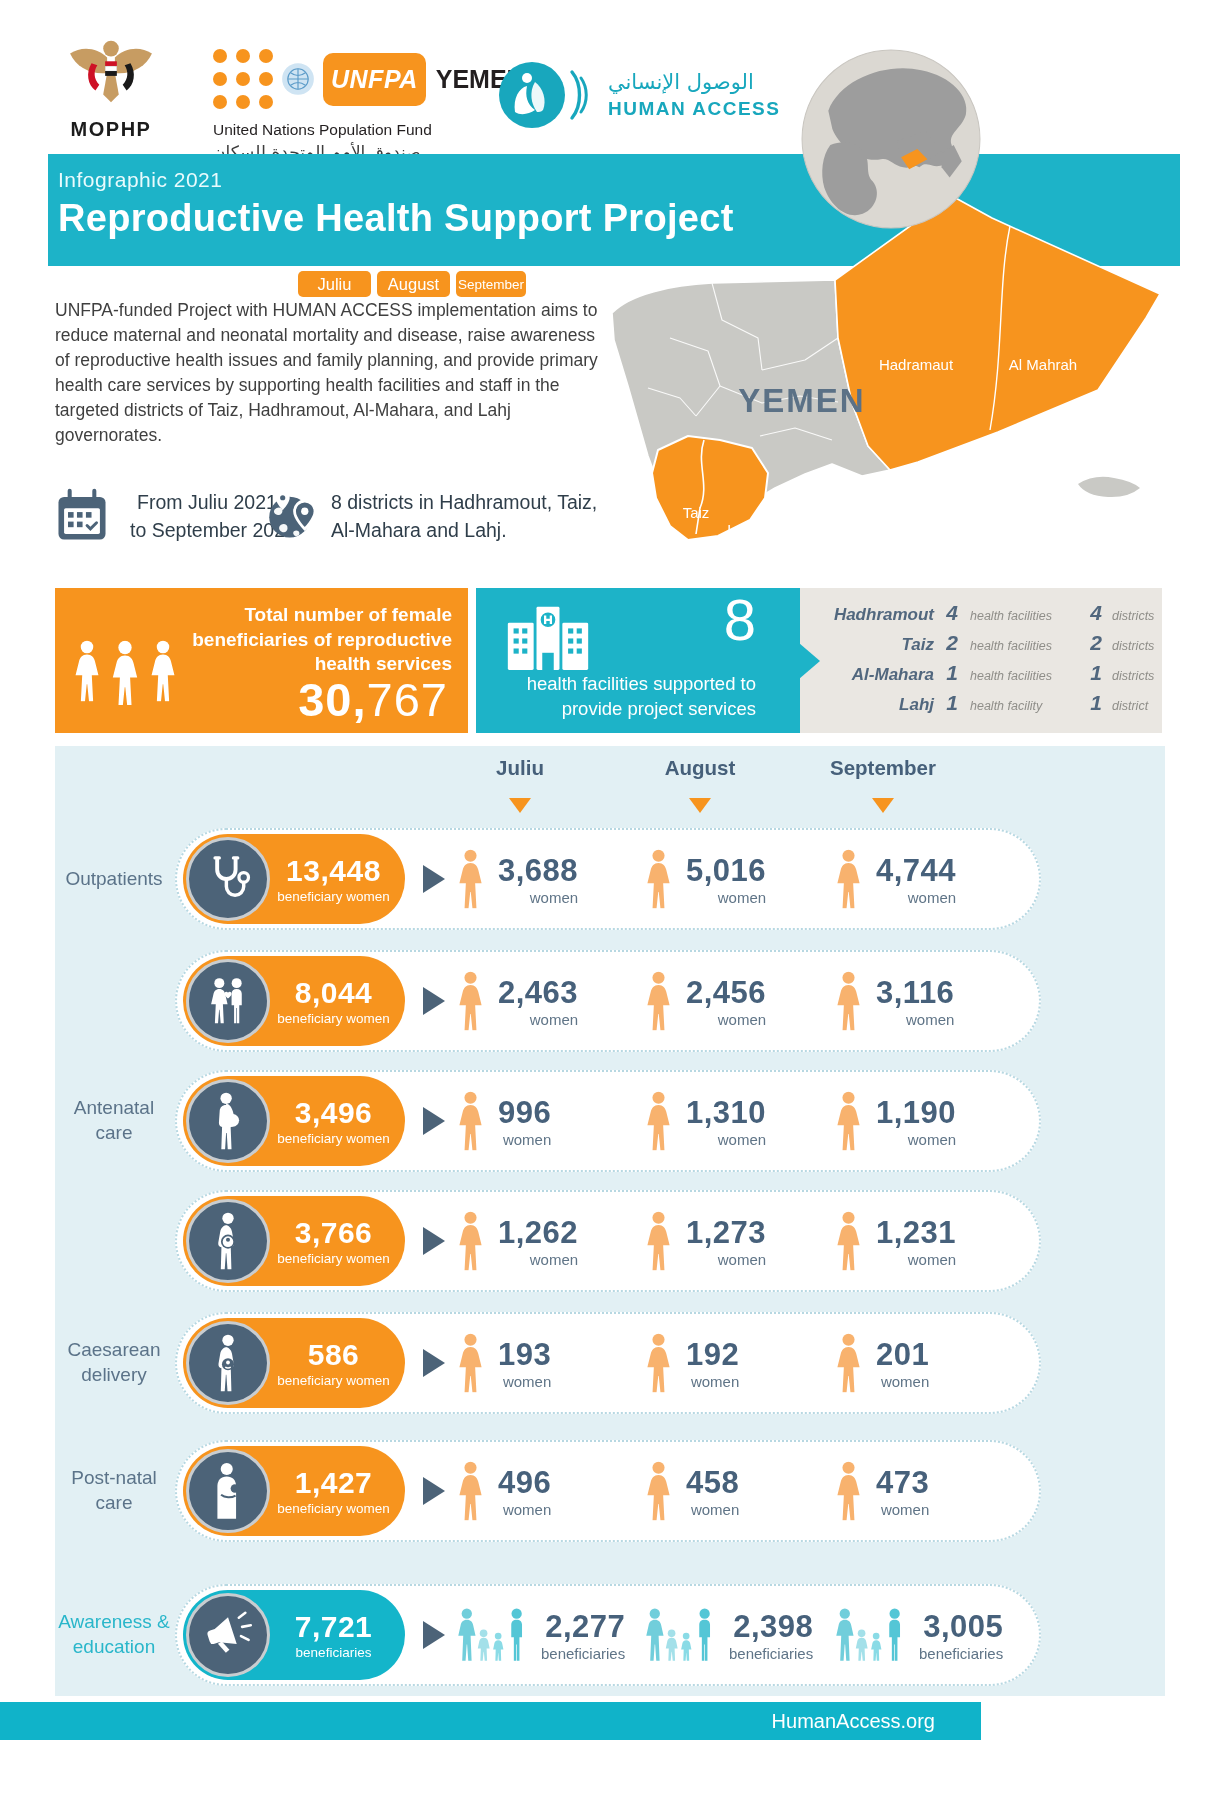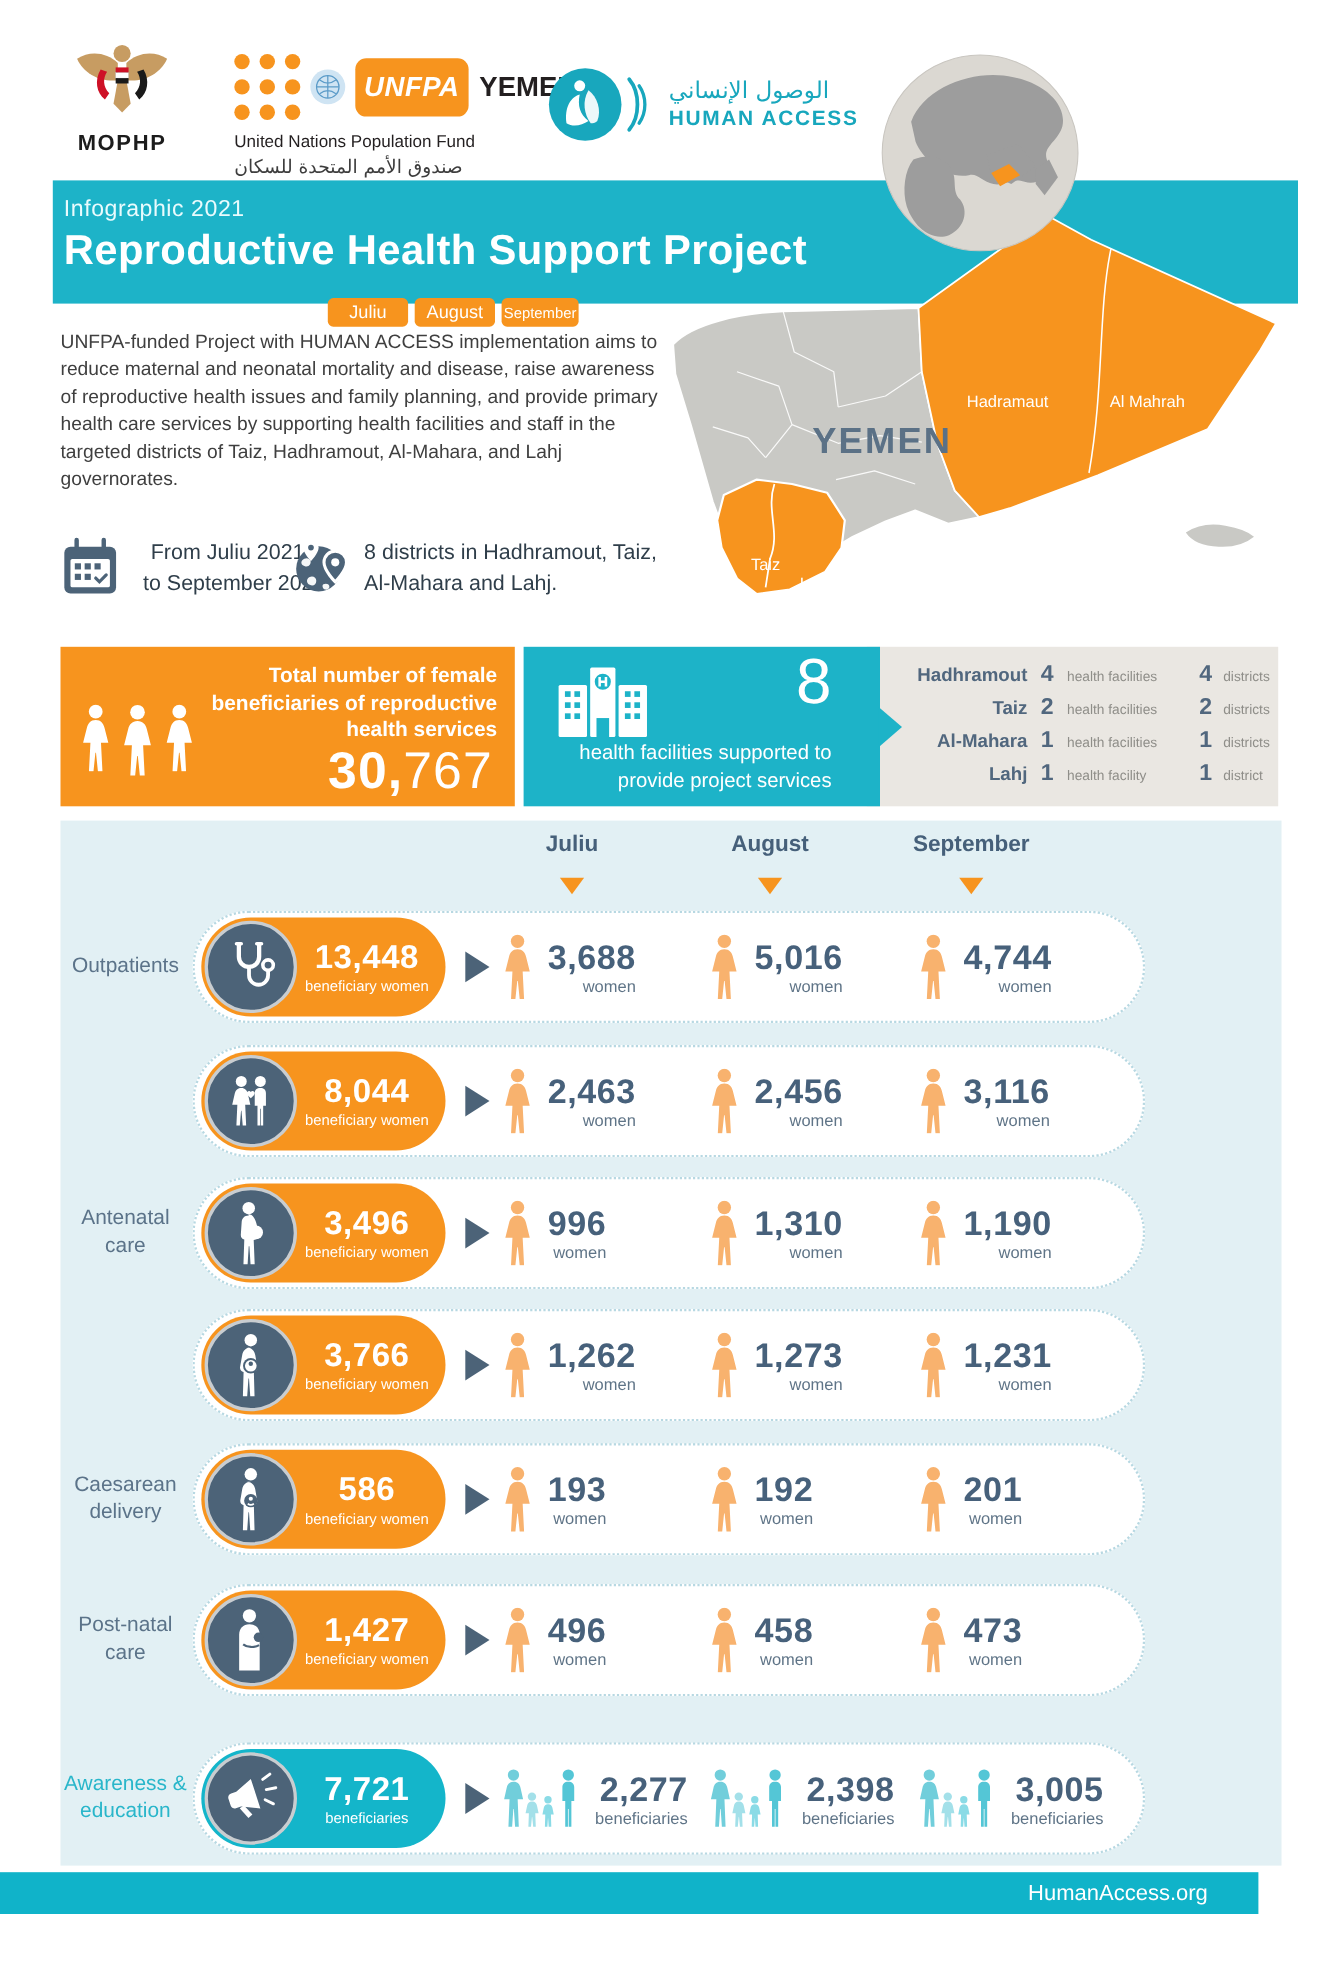--- a/index.html
+++ b/index.html
@@ -18,21 +18,21 @@
               font-size:25px;padding:12px 8px;border-radius:10px;letter-spacing:.5px;}
   .unfpa-region{font-size:25px;font-weight:700;color:#231f20;margin-left:2px;}
   .unfpa-sub-en{margin-top:9px;font-size:15.5px;color:#231f20;}
   .unfpa-sub-ar{margin-top:3px;font-size:17px;color:#3d3d3d;font-family:"DejaVu Sans",sans-serif;}
   #human-access{left:496px;top:58px;display:flex;align-items:center;gap:12px;}
   .ha-text .ar{font-size:21px;color:#18a7bd;font-family:"DejaVu Sans",sans-serif;text-align:left;}
   .ha-text .en{font-size:19px;font-weight:700;color:#18a7bd;letter-spacing:1.5px;margin-top:4px;}
   #globe{left:800px;top:48px;width:182px;height:182px;z-index:4;}
 
   
-  #banner{left:48px;top:164px;width:1132px;height:112px;background:#1db3c8;z-index:1;}
+  #banner{left:48px;top:154px;width:1132px;height:112px;background:#1db3c8;z-index:1;}
   #banner .kicker{margin:14px 0 5px 10px;font-size:21px;font-weight:400;color:#e9fbfd;letter-spacing:.5px;}
   #banner .title{margin-left:10px;font-size:38px;font-weight:700;color:#fff;letter-spacing:.3px;}
   .tab{position:absolute;top:271px;height:26px;border-radius:5px;background:#f7941e;color:#fff;
        display:flex;align-items:center;justify-content:center;font-size:16.5px;z-index:3;}
   #tab-juliu{left:298px;width:73px;}
   #tab-august{left:377px;width:73px;}
   #tab-september{left:456px;width:70px;font-size:13.5px;}
 
   
   #intro{left:55px;top:298px;width:556px;font-size:17.5px;line-height:25px;color:#3f3f3f;}
@@ -61,21 +61,21 @@
   .bo-num .strong{font-weight:700;}
   .bo-num .light{font-weight:400;}
   #box-teal{left:476px;width:324px;background:#1db3c8;z-index:3;}
   #box-teal::after{content:"";position:absolute;right:-20px;top:50%;margin-top:-18px;width:0;height:0;
                    border-top:18px solid transparent;border-bottom:18px solid transparent;
                    border-left:21px solid #1db3c8;}
   .bt-hospital{position:absolute;left:20px;top:16px;width:104px;height:66px;}
   .bt-num{position:absolute;top:-2px;right:44px;font-size:58px;color:#fff;}
   .bt-label{position:absolute;right:44px;bottom:12px;width:262px;text-align:right;
             font-size:18.5px;line-height:1.32;color:#fff;}
-  #box-gray{left:788px;width:374px;background:#eae7e2;padding-top:13px;box-sizing:border-box;}
+  #box-gray{left:788px;width:374px;background:#eae7e2;padding-top:13px;box-sizing:border-box;font-style:italic;}
   .g-row{display:grid;grid-template-columns:146px 36px 110px 32px 50px;align-items:baseline;height:30px;}
   .g-name{text-align:right;font-weight:700;font-size:17px;color:#51677e;}
   .g-num{text-align:center;font-weight:700;font-size:21px;color:#51677e;}
   .g-unit{font-size:12.5px;color:#8f8e89;}
 
   
   #panel{left:55px;top:746px;width:1110px;height:950px;background:#e2f0f4;}
   .mh{position:absolute;top:10px;transform:translateX(-50%);font-size:20.5px;font-weight:700;color:#46607a;}
   .mtri{position:absolute;top:52px;transform:translateX(-50%);width:0;height:0;
         border-left:11px solid transparent;border-right:11px solid transparent;border-top:15px solid #f7941e;}
@@ -98,21 +98,21 @@
          border-top:14px solid transparent;border-bottom:14px solid transparent;border-left:22px solid #4c6378;}
   .val{position:absolute;top:50%;transform:translateY(-50%);display:flex;align-items:center;gap:12px;}
   .c1{left:278px;} .c2{left:466px;} .c3{left:656px;}
   .wicon{width:31px;height:63px;fill:#f8b26e;}
   .ficon{width:74px;height:56px;}
   .vtxt{display:flex;flex-direction:column;align-items:flex-end;}
   .vnum{font-size:31px;font-weight:700;color:#47617b;letter-spacing:.5px;}
   .vunit{font-size:15px;color:#5f7487;}
 
   
-  #footer{left:0;top:1702px;width:1144px;height:38px;background:#10b3c9;color:#fff;font-size:20px;
+  #footer{left:0;top:1702px;width:981px;height:38px;background:#10b3c9;color:#fff;font-size:20px;
           display:flex;align-items:center;justify-content:flex-end;padding-right:46px;box-sizing:border-box;}
 </style>
 </head>
 <body>
 
 <svg width="0" height="0" style="position:absolute">
   <defs>
     <symbol id="sym-woman" viewBox="0 0 24 46">
       <circle cx="12" cy="5" r="4.7"></circle>
       <path d="M12 10.6c-3.5 0-5.3 2.3-6 5.3L3.4 26.2h5l-1 19.4h3.1L11.8 33h.4l1.3 12.6h3.1l-1-19.4h5L18 15.9c-.7-3-2.5-5.3-6-5.3z"></path>

